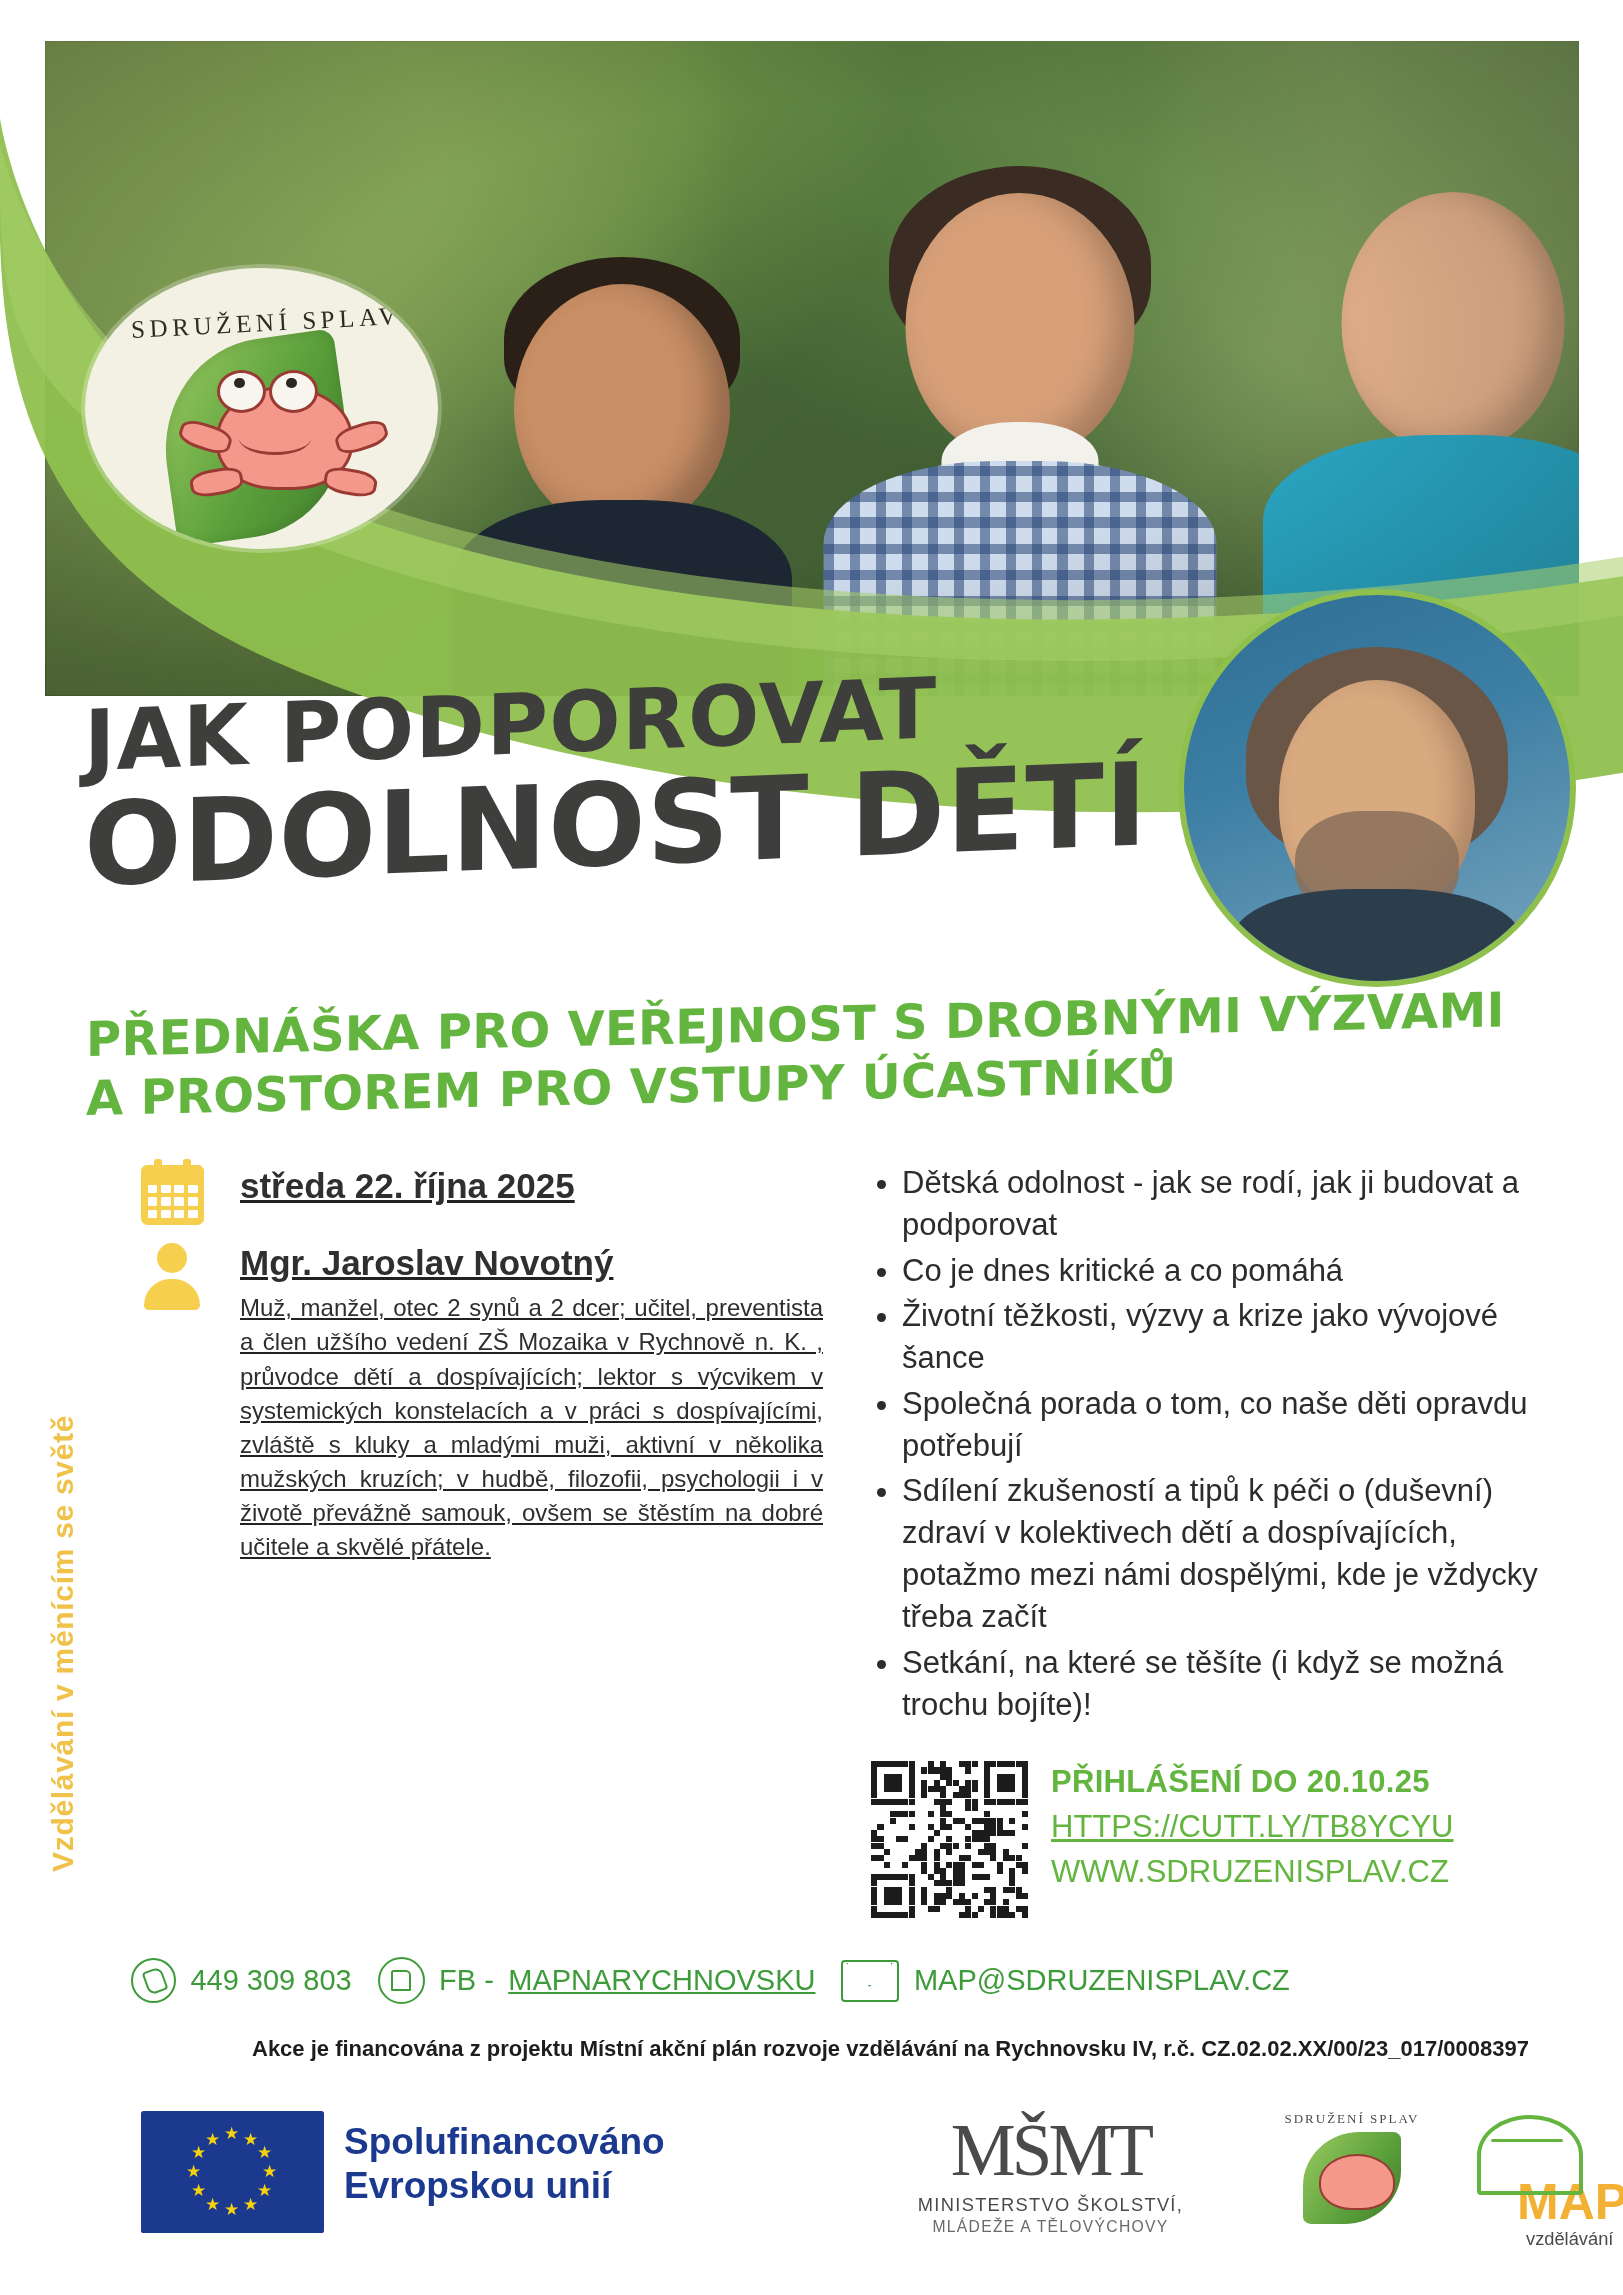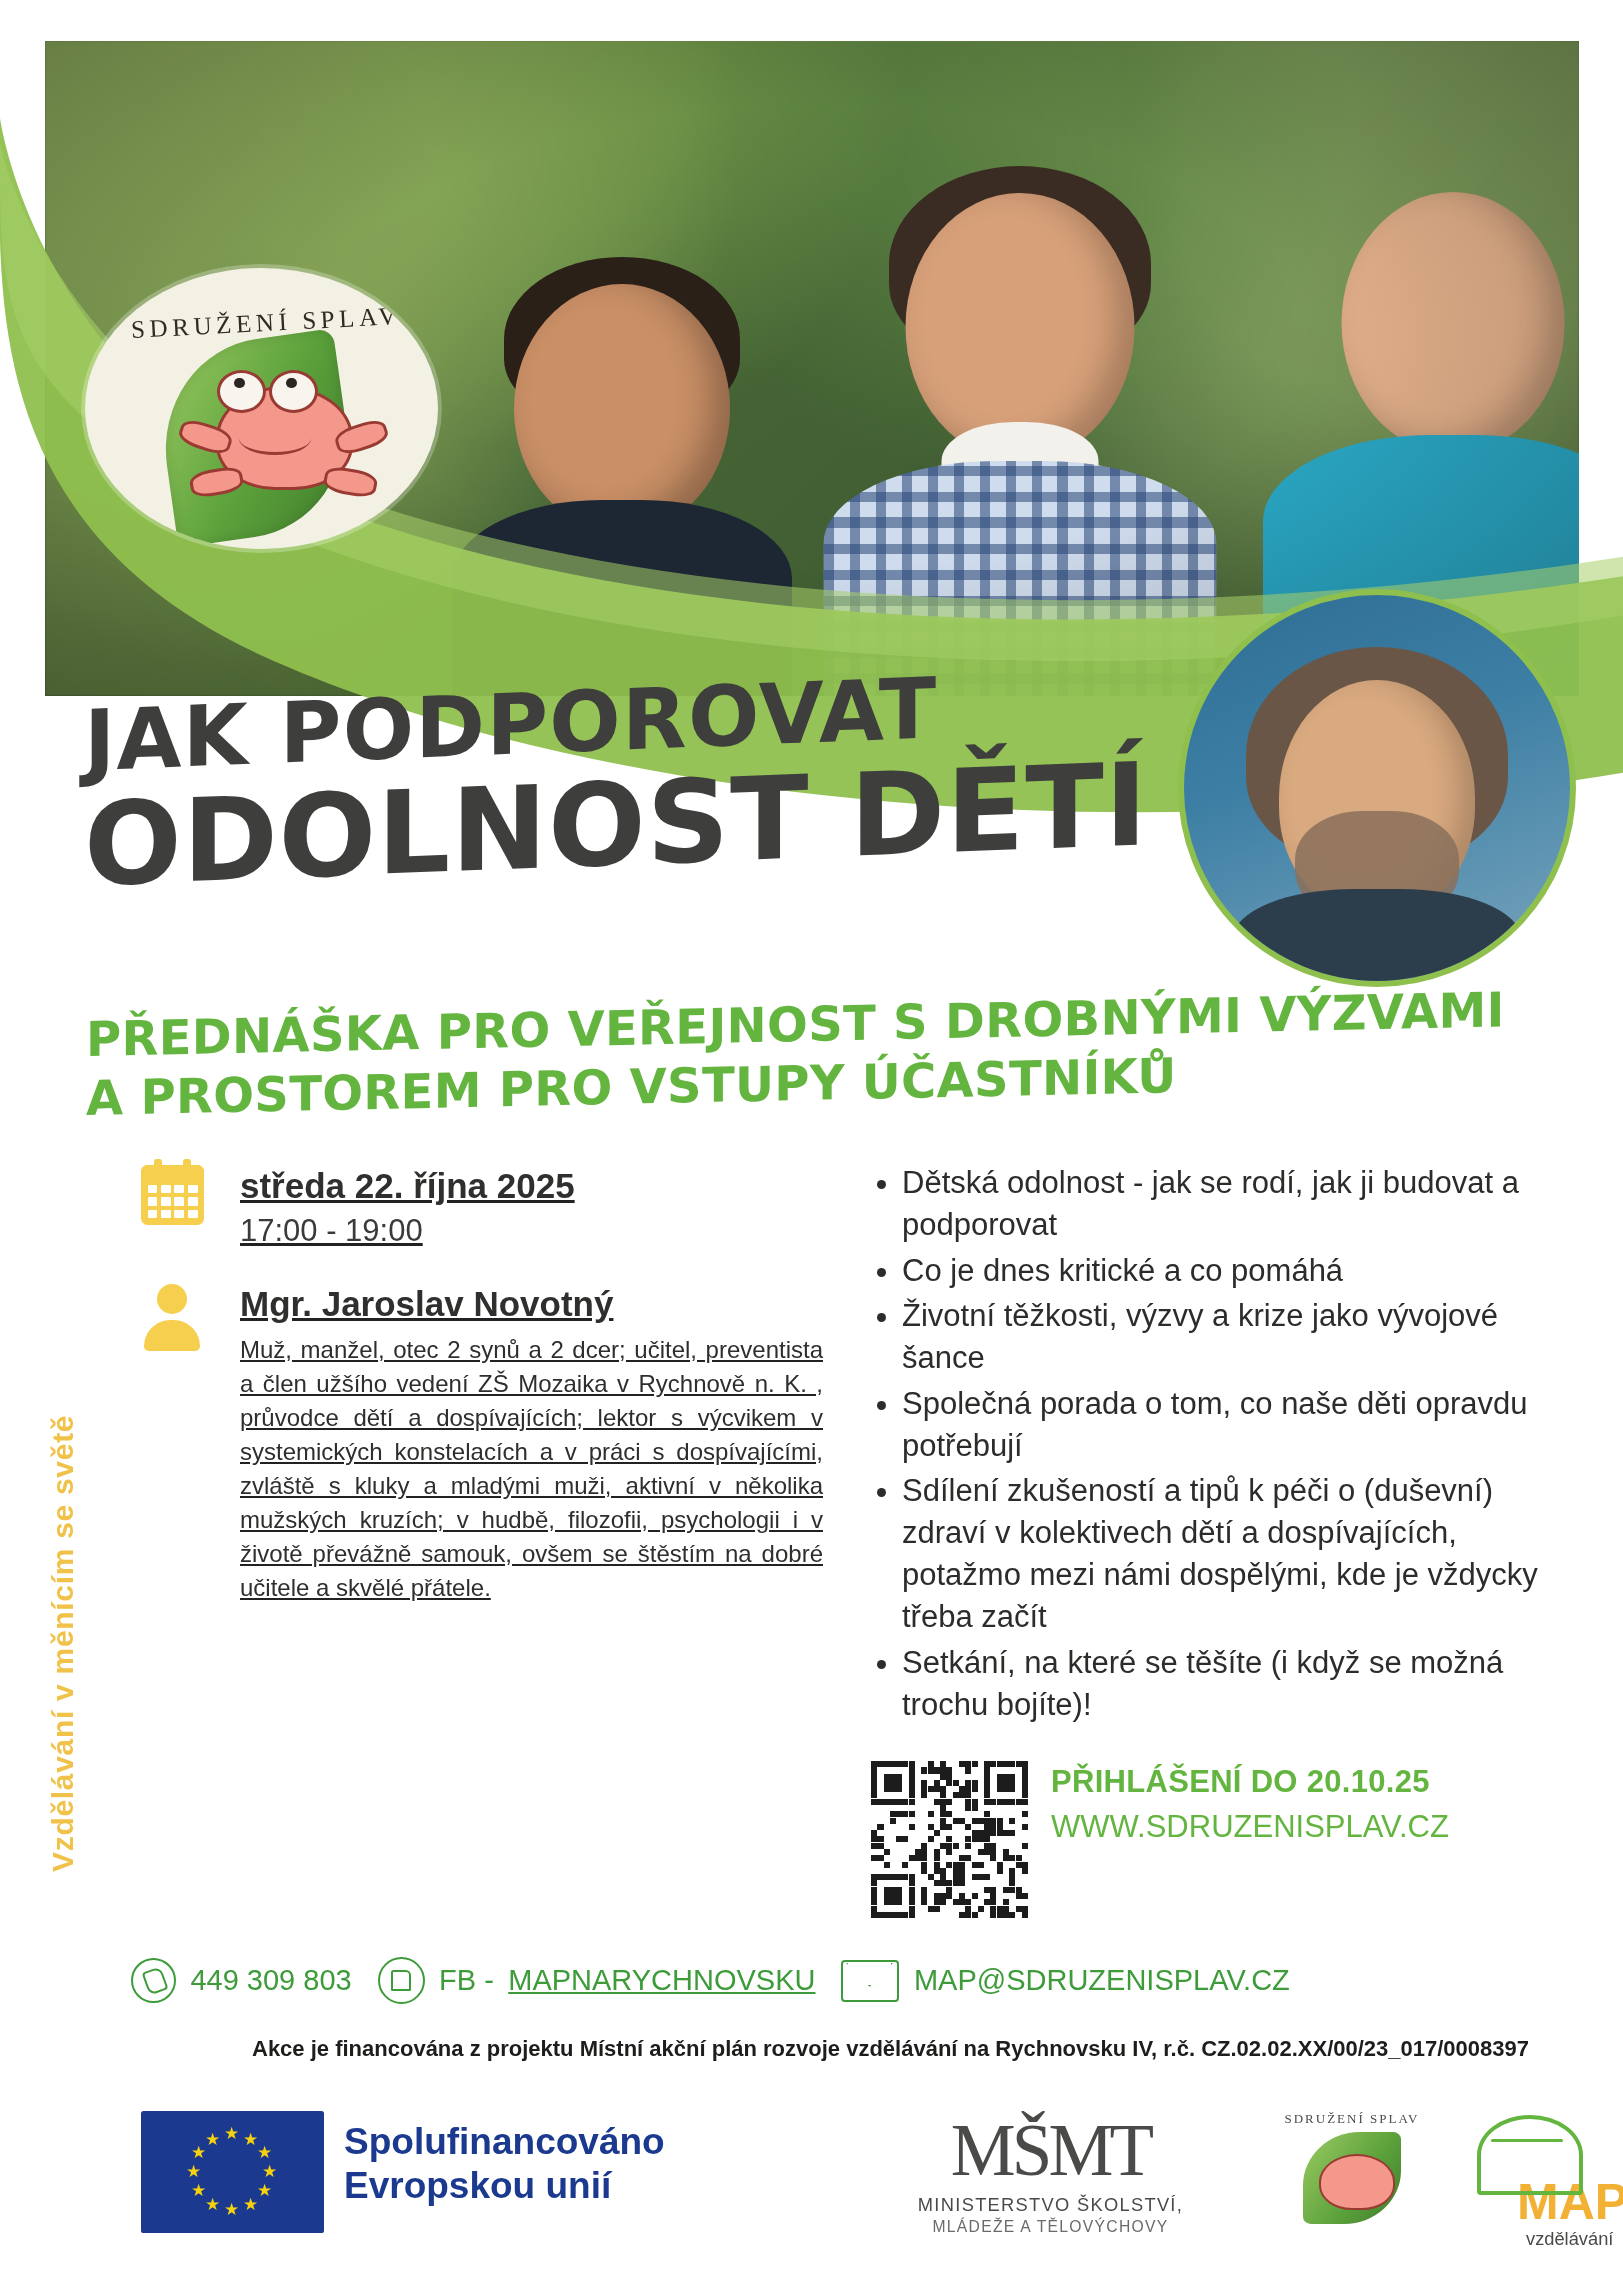--- a/index.html
+++ b/index.html
@@ -477,21 +477,20 @@
               <i></i>
               <i></i>
               <i></i>
               <i></i>
               <i></i>
               <i></i>
             </div>
         </div>
       </div>
       <div class="info-title">středa 22. října 2025</div>
-      <div class="info-sub">17:00 - 19:00</div>
     </div>
 
 
     <div class="info-row">
       <div class="info-icon">
         <div class="person">
             <div class="h"></div>
             <div class="b"></div>
           </div>
       </div>
@@ -803,20 +802,21 @@
         <div class="cell" style="left: 0px; top: 151px; width: 6.3px; height: 6.3px;"></div>
         <div class="cell" style="left: 6.3px; top: 151px; width: 6.3px; height: 6.3px;"></div>
         <div class="cell" style="left: 12.6px; top: 151px; width: 6.3px; height: 6.3px;"></div>
         <div class="cell" style="left: 19px; top: 151px; width: 6.3px; height: 6.3px;"></div>
         <div class="cell" style="left: 25px; top: 151px; width: 6.3px; height: 6.3px;"></div>
         <div class="cell" style="left: 31px; top: 151px; width: 6.3px; height: 6.3px;"></div>
         <div class="cell" style="left: 38px; top: 151px; width: 6.3px; height: 6.3px;"></div>
       </div>
     <div class="signup">
       <div class="s1">PŘIHLÁŠENÍ DO 20.10.25</div>
+      <div class="s2">HTTPS://CUTT.LY/TB8YCYU</div>
       <div class="s3">WWW.SDRUZENISPLAV.CZ</div>
     </div>
   </div>
 
   <div class="contact">
     <div class="item">
       <span class="circ-icon phone"></span>
       <span>449 309 803</span>
     </div>
     <div class="item">

